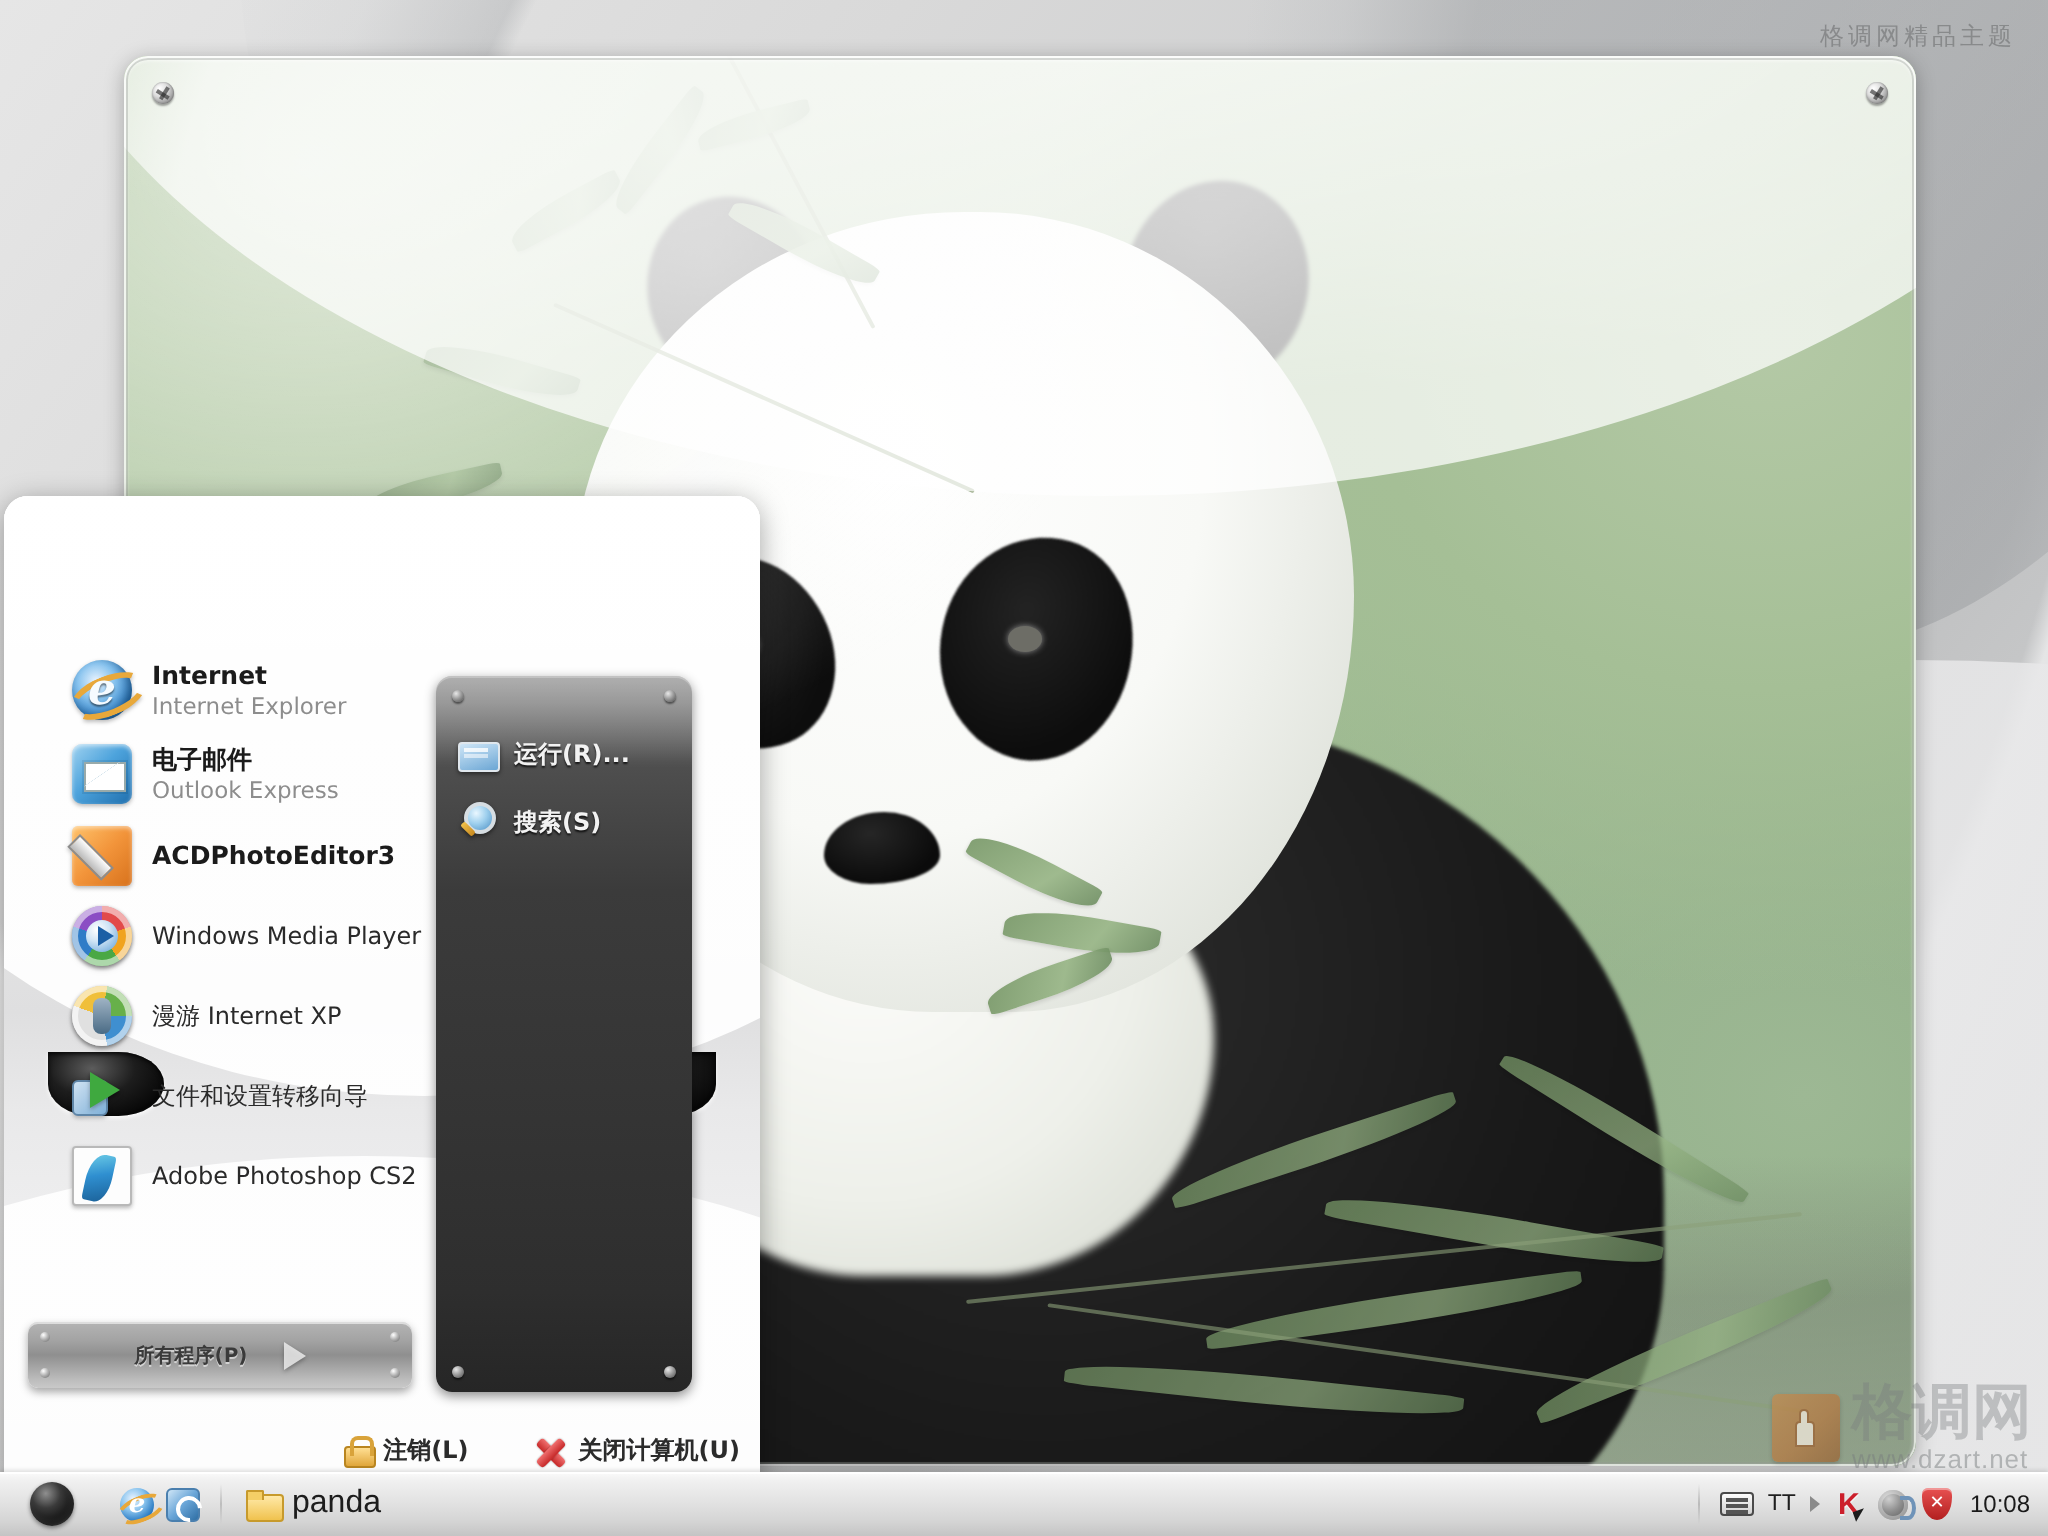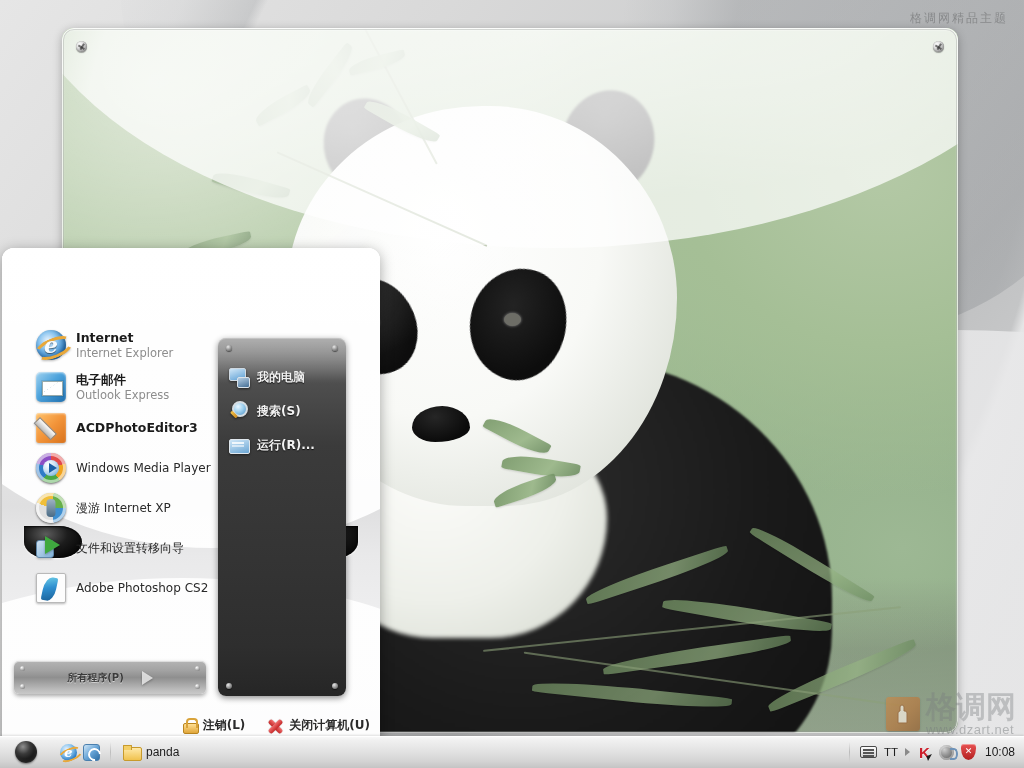--- a/index.html
+++ b/index.html
@@ -512,21 +512,21 @@
     background: radial-gradient(circle at 34% 30%, #fff 0%, #b5b5b5 45%, #656565 100%);
   }
   .bscrew.a { left: 6px; top: 5px; }
   .bscrew.b { right: 6px; top: 5px; }
   .bscrew.c { left: 6px; bottom: 5px; }
   .bscrew.d { right: 6px; bottom: 5px; }
 
   
   #sm-actions {
     position: absolute; right: 10px; bottom: 10px;
-    display: flex; align-items: center; gap: 21px;
+    display: flex; align-items: center; gap: 32px;
   }
   .act { display: flex; align-items: center; gap: 5px; }
   .act-lbl { font-size: 12px; color: #2b2b2b; font-weight: bold; }
   #ico-logoff {
     width: 16px; height: 16px; position: relative;
   }
   #ico-logoff::before {
     content: ""; position: absolute; left: 1px; bottom: 0;
     width: 14px; height: 9px; border-radius: 2px;
     background: linear-gradient(to bottom,#ffdf93,#e0a63a);
@@ -617,21 +617,21 @@
     content: ""; position: absolute; left: 0; top: 2px;
     width: 17px; height: 12px; border-radius: 1px 2px 2px 2px;
     background: linear-gradient(to bottom,#ffe9a8,#f0c24e);
     border: 1px solid #c79a2c;
   }
   .tb-folder::after {
     content: ""; position: absolute; left: 0; top: 0;
     width: 7px; height: 4px; border-radius: 1px 1px 0 0;
     background: #f4cf66; border: 1px solid #c79a2c; border-bottom: none;
   }
-  .tb-lbl { font-size: 12px; color: #1c1c1c; }
+  .tb-lbl { font-size: 16px; color: #1c1c1c; }
 
   #tray {
     margin-left: auto;
     display: flex; align-items: center; gap: 7px;
     padding-right: 9px; height: 32px;
   }
   #tray-div {
     width: 1px; height: 20px;
     background: linear-gradient(to bottom, rgba(255,255,255,0), rgba(160,160,160,0.6), rgba(255,255,255,0));
     margin-right: 3px;
@@ -837,30 +837,26 @@
     <div id="sm-right">
       <div id="sm-right-gloss"></div>
       <div class="pscrew a"></div>
       <div class="pscrew b"></div>
       <div class="pscrew c"></div>
       <div class="pscrew d"></div>
 
       <div style="height:22px;"></div>
 
       <div class="rp-item">
-        <div class="rp-ico ico-mypc"></div>
-        <span class="rp-lbl">我的电脑</span>
+        <div class="rp-ico ico-run"></div>
+        <span class="rp-lbl">运行(R)...</span>
       </div>
       <div class="rp-item">
         <div class="rp-ico ico-search"></div>
         <span class="rp-lbl">搜索(S)</span>
-      </div>
-      <div class="rp-item">
-        <div class="rp-ico ico-run"></div>
-        <span class="rp-lbl">运行(R)...</span>
       </div>
     </div>
 
     <div id="allprog">
       <div class="bscrew a"></div>
       <div class="bscrew b"></div>
       <div class="bscrew c"></div>
       <div class="bscrew d"></div>
       <span id="allprog-lbl">所有程序(P)</span>
       <span id="allprog-arrow"></span>

